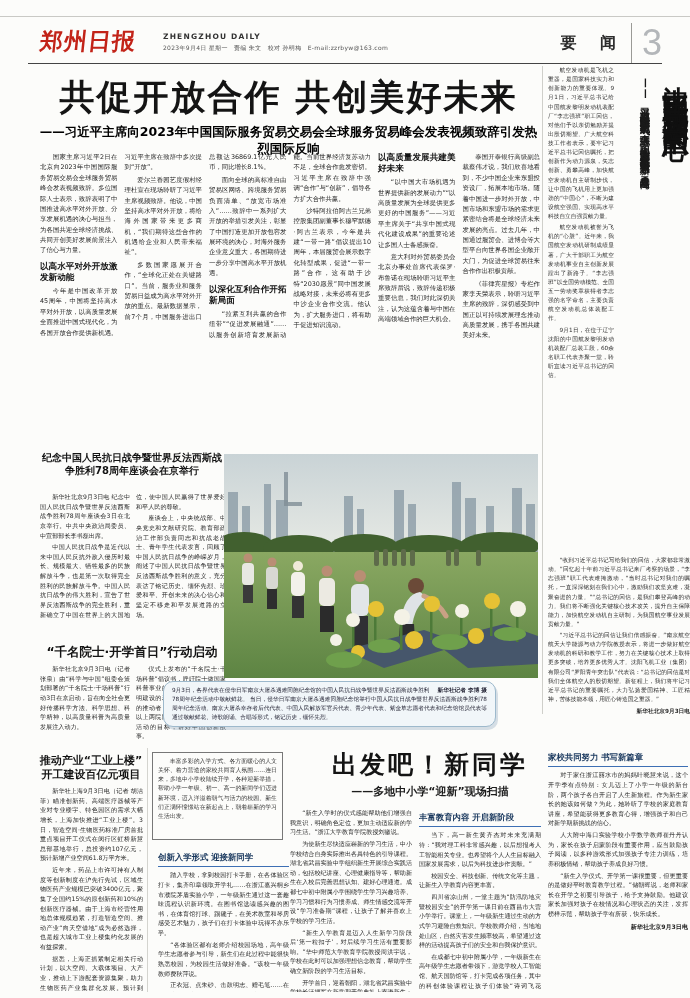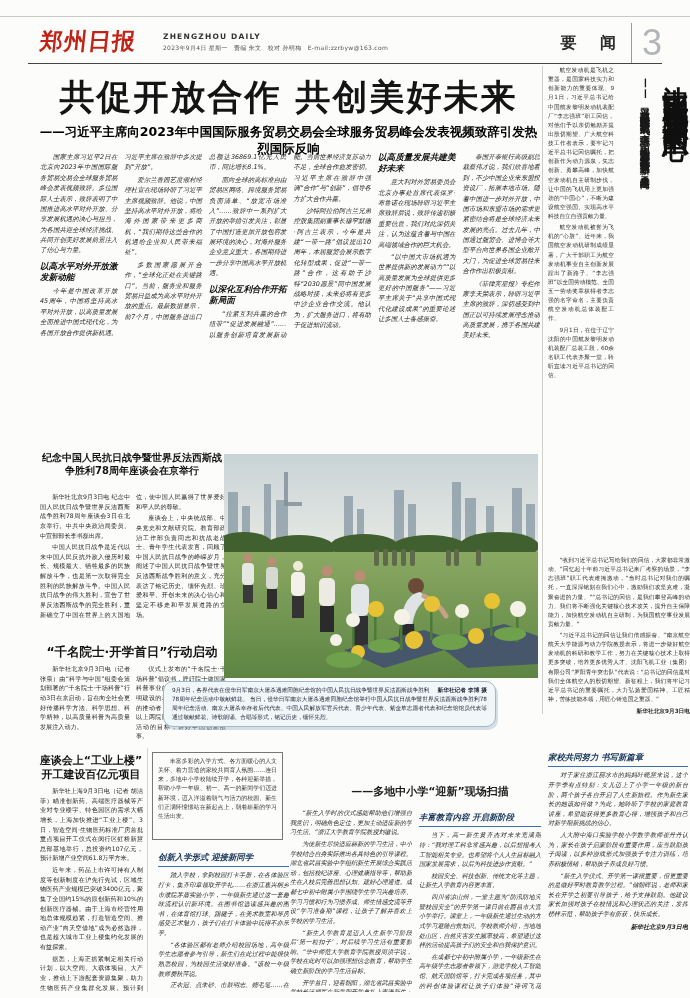--- a/index.html
+++ b/index.html
@@ -21,21 +21,21 @@
   .page-number{font-size:36px;color:#b3b6b9;font-family:"Liberation Sans",sans-serif;}
   .masthead-rule{position:absolute;left:28px;top:63px;width:634px;height:1px;background:#444;}
 
   
   .main-headline{position:absolute;left:36px;top:74px;width:505px;text-align:center;
                  font-size:35px;font-weight:bold;color:#141414;letter-spacing:2px;white-space:nowrap;}
   .main-deck{position:absolute;left:36px;top:124px;width:505px;text-align:center;
              font-size:12.5px;font-weight:bold;color:#000000;}
   .main-body{position:absolute;left:40px;top:152px;width:500px;height:296px;
              column-count:6;column-gap:7px;font-size:6.4px;line-height:1.62;
-             text-align:justify;color:#262626;overflow:hidden;font-style:italic;}
+             text-align:justify;color:#262626;overflow:hidden;}
   .main-body .subhead{font-size:8.6px;font-weight:bold;color:#111;text-indent:0;
                       margin:5px 0 3px 0;line-height:1.3;}
 
   
   .art-head{font-weight:bold;color:#141414;text-align:center;line-height:1.25;}
   .memorial-head{position:absolute;left:38px;top:452px;width:188px;font-size:10px;}
   .memorial-body{position:absolute;left:40px;top:492px;width:186px;height:146px;
                  column-count:2;column-gap:6px;font-size:6.1px;line-height:1.58;
                  text-align:justify;overflow:hidden;}
   .acad-head{position:absolute;left:38px;top:644px;width:188px;font-size:12.5px;}
@@ -55,21 +55,21 @@
   .caption-box .credit{float:right;font-weight:bold;text-indent:0;margin-left:8px;}
 
   
   .depart-headline{position:absolute;left:250px;top:748px;width:360px;text-align:center;
                    font-size:25px;font-weight:bold;color:#141414;letter-spacing:3px;white-space:nowrap;}
   .depart-sub{position:absolute;left:250px;top:784px;width:360px;text-align:center;
               font-size:11px;font-weight:bold;color:#1c1c1c;}
   .intro-box{position:absolute;left:152px;top:752px;width:131px;height:88px;
              border:1px solid #777;padding:4px 5px;font-size:5.9px;line-height:1.55;
              text-align:justify;color:#333;overflow:hidden;}
-  .d-col{position:absolute;font-size:6.1px;line-height:1.58;text-align:justify;overflow:hidden;color:#262626;font-style:italic;}
+  .d-col{position:absolute;font-size:6.1px;line-height:1.58;text-align:justify;overflow:hidden;color:#262626;}
   .d-col1{left:158px;top:848px;width:131px;height:144px;}
   .d-col2{left:290px;top:808px;width:122px;height:184px;}
   .d-col3{left:419px;top:808px;width:122px;height:184px;}
   .d-col4{left:548px;top:748px;width:140px;height:244px;}
   .d-subhead{font-size:8.4px;font-weight:bold;color:#17365c;text-indent:0;margin:3px 0 3px 0;
              padding-bottom:2px;border-bottom:1.5px solid #3d6fb4;white-space:nowrap;}
   .dateline{font-weight:bold;text-align:right;text-indent:0;margin-top:3px;}
 
   
   .sidebar-rule{position:absolute;left:542px;top:66px;width:1px;height:648px;background:#cfcfca;}
@@ -122,43 +122,43 @@
     <div>
       <div class="subhead">以深化互利合作开拓新局面</div>
       <div>
           <p>“拉紧互利共赢的合作纽带”“促进发展融通”……以服务创新培育发展新动能。当前世界经济复苏动力不足，全球合作愈发密切。习近平主席在致辞中强调“合作”与“创新”，倡导各方扩大合作共赢。</p>
           <p>沙特阿拉伯阿吉兰兄弟控股集团副董事长穆罕默德·阿吉兰表示，今年是共建“一带一路”倡议提出10周年，本届服贸会展示数字化转型成果，促进“一带一路”合作，这有助于沙特“2030愿景”同中国发展战略对接，未来必将有更多中沙企业合作交流。他认为，扩大服务进口，将有助于促进知识流动。</p>
         </div>
     </div>
     <div>
       <div class="subhead">以高质量发展共建美好未来</div>
       <div>
+          <p>“以中国大市场机遇为世界提供新的发展动力”“以高质量发展为全球提供更多更好的中国服务”——习近平主席关于“共享中国式现代化建设成果”的重要论述让多国人士备感振奋。</p>
           <p>意大利对外贸易委员会北京办事处首席代表保罗·布鲁诺在现场聆听习近平主席致辞后说，致辞传递积极重要信息，我们对此深切关注，认为这蕴含着与中国在高端领域合作的巨大机会。</p>
-          <p>“以中国大市场机遇为世界提供新的发展动力”“以高质量发展为全球提供更多更好的中国服务”——习近平主席关于“共享中国式现代化建设成果”的重要论述让多国人士备感振奋。</p>
           <p>泰国开泰银行高级副总裁蔡伟才说，我们欣喜地看到，不少中国企业来东盟投资设厂，拓展本地市场。随着中国进一步对外开放，中国市场和东盟市场的需求更紧密结合将是全球经济未来发展的亮点。过去几年，中国通过服贸会、进博会等大型平台向世界各国企业敞开大门，为促进全球贸易往来合作作出积极贡献。</p>
           <p>《菲律宾星报》专栏作家李天荣表示，聆听习近平主席的致辞，深切感受到中国正以可持续发展理念推动高质量发展，携手各国共建美好未来。</p>
         </div>
     </div>
   </div>
 
   <div class="art-head memorial-head">纪念中国人民抗日战争暨世界反法西斯战争胜利78周年座谈会在京举行</div>
   <div class="memorial-body">
       <p>新华社北京9月3日电 纪念中国人民抗日战争暨世界反法西斯战争胜利78周年座谈会3日在北京举行。中共中央政治局委员、中宣部部长李书磊出席。</p>
       <p>中国人民抗日战争是近代以来中国人民反抗外敌入侵历时最长、规模最大、牺牲最多的民族解放斗争，也是第一次取得完全胜利的民族解放斗争。中国人民抗日战争的伟大胜利，宣告了世界反法西斯战争的完全胜利，重新确立了中国在世界上的大国地位，使中国人民赢得了世界爱好和平人民的尊敬。</p>
       <p>座谈会上，中央统战部、中央党史和文献研究院、教育部政治工作部负责同志和抗战老战士、青年学生代表发言，回顾了中国人民抗日战争的峥嵘岁月，阐述了中国人民抗日战争暨世界反法西斯战争胜利的意义，充分表达了铭记历史、缅怀先烈、珍爱和平、开创未来的决心信心和坚定不移走和平发展道路的立场。</p>
     </div>
 
   <div class="art-head acad-head">“千名院士·开学首日”行动启动</div>
   <div class="acad-body">
       <p>新华社北京9月3日电（记者 张泉）由“科学与中国”组委会策划部署的“千名院士·千场科普”行动3日在京启动，旨在向全社会更好传播科学方法、科学思想、科学精神，以高质量科普为高质量发展注入动力。</p>
       <p>仪式上发布的“千名院士·千场科普”倡议书，呼吁院士做国家科普事业的引领者、社会精神文明建设的示范者和国际交流合作的推动者，高质量完成每年千名以上两院院士参与千场以上科普活动的目标，讲好中国创新故事。</p>
     </div>
 
   <div class="art-head sh-head">
-    <div>座谈会上“工业上楼”</div>
+    <div>推动产业“工业上楼”</div>
     <div>开工建设百亿元项目</div>
   </div>
   <div class="sh-body">
       <p>新华社上海9月3日电（记者 胡洁菲）瞄准创新药、高端医疗器械等产业对专业楼宇、特色园区的需求大幅增长，上海加快推进“工业上楼”。3日，智造空间·生物医药标准厂房首批重点项目开工仪式在闵行区虹桥新慧总部基地举行，总投资约107亿元，预计新增产业空间61.8万平方米。</p>
       <p>近年来，药品上市许可持有人制度等创新制度在沪先行先试，区域生物医药产业规模已突破3400亿元，聚集了全国约15%的原创新药和10%的创新医疗器械。由于上海市经营性用地总体规模趋紧，打造智造空间、推动产业“向天空借地”成为必然选择，也是超大城市工业上楼集约化发展的有益探索。</p>
       <p>据悉，上海正抓紧制定相关行动计划，以大空间、大载体项目、大产业，推动上下游配套资源集聚，助力生物医药产业集群化发展。预计到2024年底，上海将建设生物医药标准厂房近500万平方米，其中完工约180万平方米。</p>
     </div>
 
   <div class="photo">
     <svg width="314" height="224" viewBox="0 0 314 224">
@@ -285,20 +285,21 @@
           </g>
       </g>
     </svg>
   </div>
 
   <div class="caption-box">
     <span class="credit">新华社记者 李博 摄</span>
     <span>9月3日，各界代表在侵华日军南京大屠杀遇难同胞纪念馆的中国人民抗日战争暨世界反法西斯战争胜利78周年纪念活动中敬献鲜花。 当日，侵华日军南京大屠杀遇难同胞纪念馆举行中国人民抗日战争暨世界反法西斯战争胜利78周年纪念活动。南京大屠杀幸存者后代代表、中国人民解放军官兵代表、青少年代表、紫金草志愿者代表和纪念馆馆员代表等通过敬献鲜花、诗歌朗诵、合唱等形式，铭记历史，缅怀先烈。</span>
   </div>
 
+  <div class="depart-headline">出发吧！新同学</div>
   <div class="depart-sub">——多地中小学“迎新”现场扫描</div>
   <div class="intro-box">
     <p style="text-indent:2em;">丰富多彩的入学方式、各方面暖心的人文关怀、着力营造的家校共同育人氛围……连日来，多地中小学校陆续开学，各种迎新举措，帮助小学一年级、初一、高一的新同学们迈进新环境，迈入洋溢着朝气与活力的校园。新生们正满怀憧憬站在新起点上，朝着崭新的学习生活出发。</p>
   </div>
   <div class="vrule-bottom"></div>
 
   <div class="d-col d-col1">
     <div class="d-subhead">创新入学形式 迎接新同学</div>
     <div>
         <p>踏入学校，拿到校园打卡手册，在各体验区打卡，集齐印章领取开学礼……在浙江嘉兴桐乡市濮院茅盾实验小学，一年级新生通过这一套趣味流程认识新环境。在图书馆选读感兴趣的图书，在体育馆打球、踢毽子，在美术教室和琴房感受艺术魅力，孩子们在打卡体验中玩得不亦乐乎。</p>

